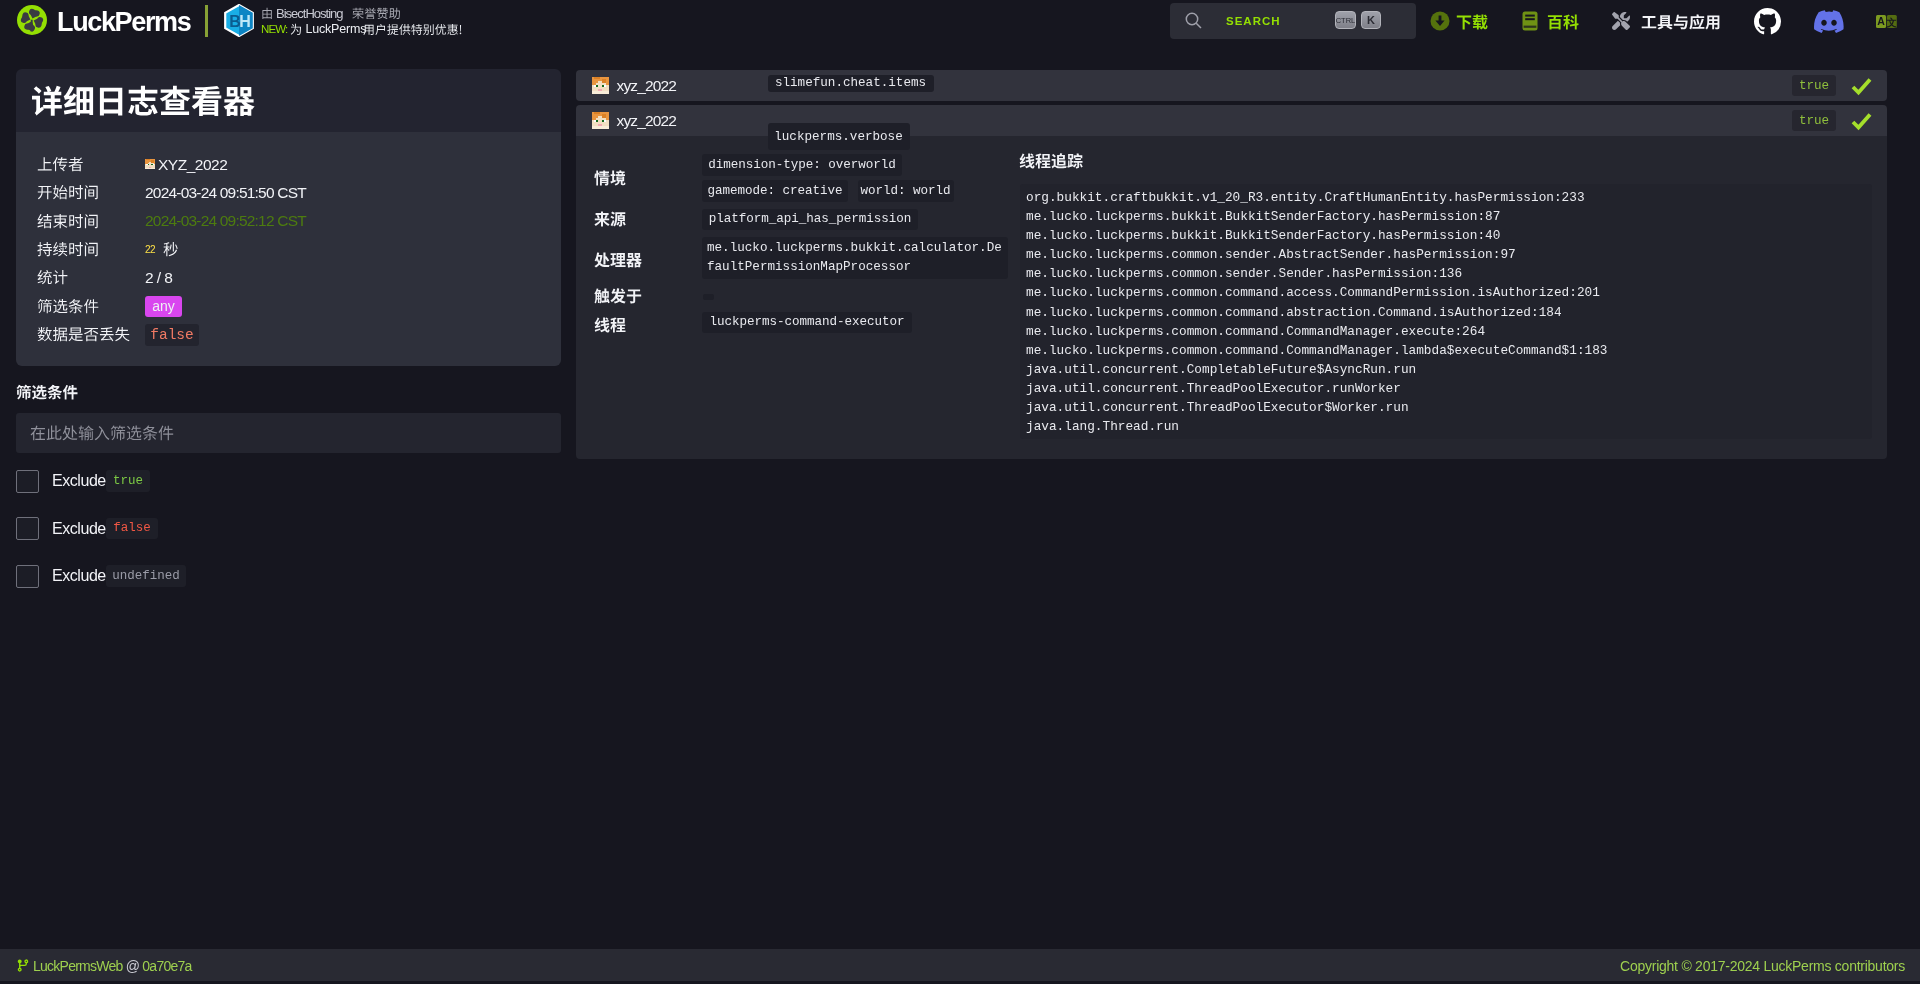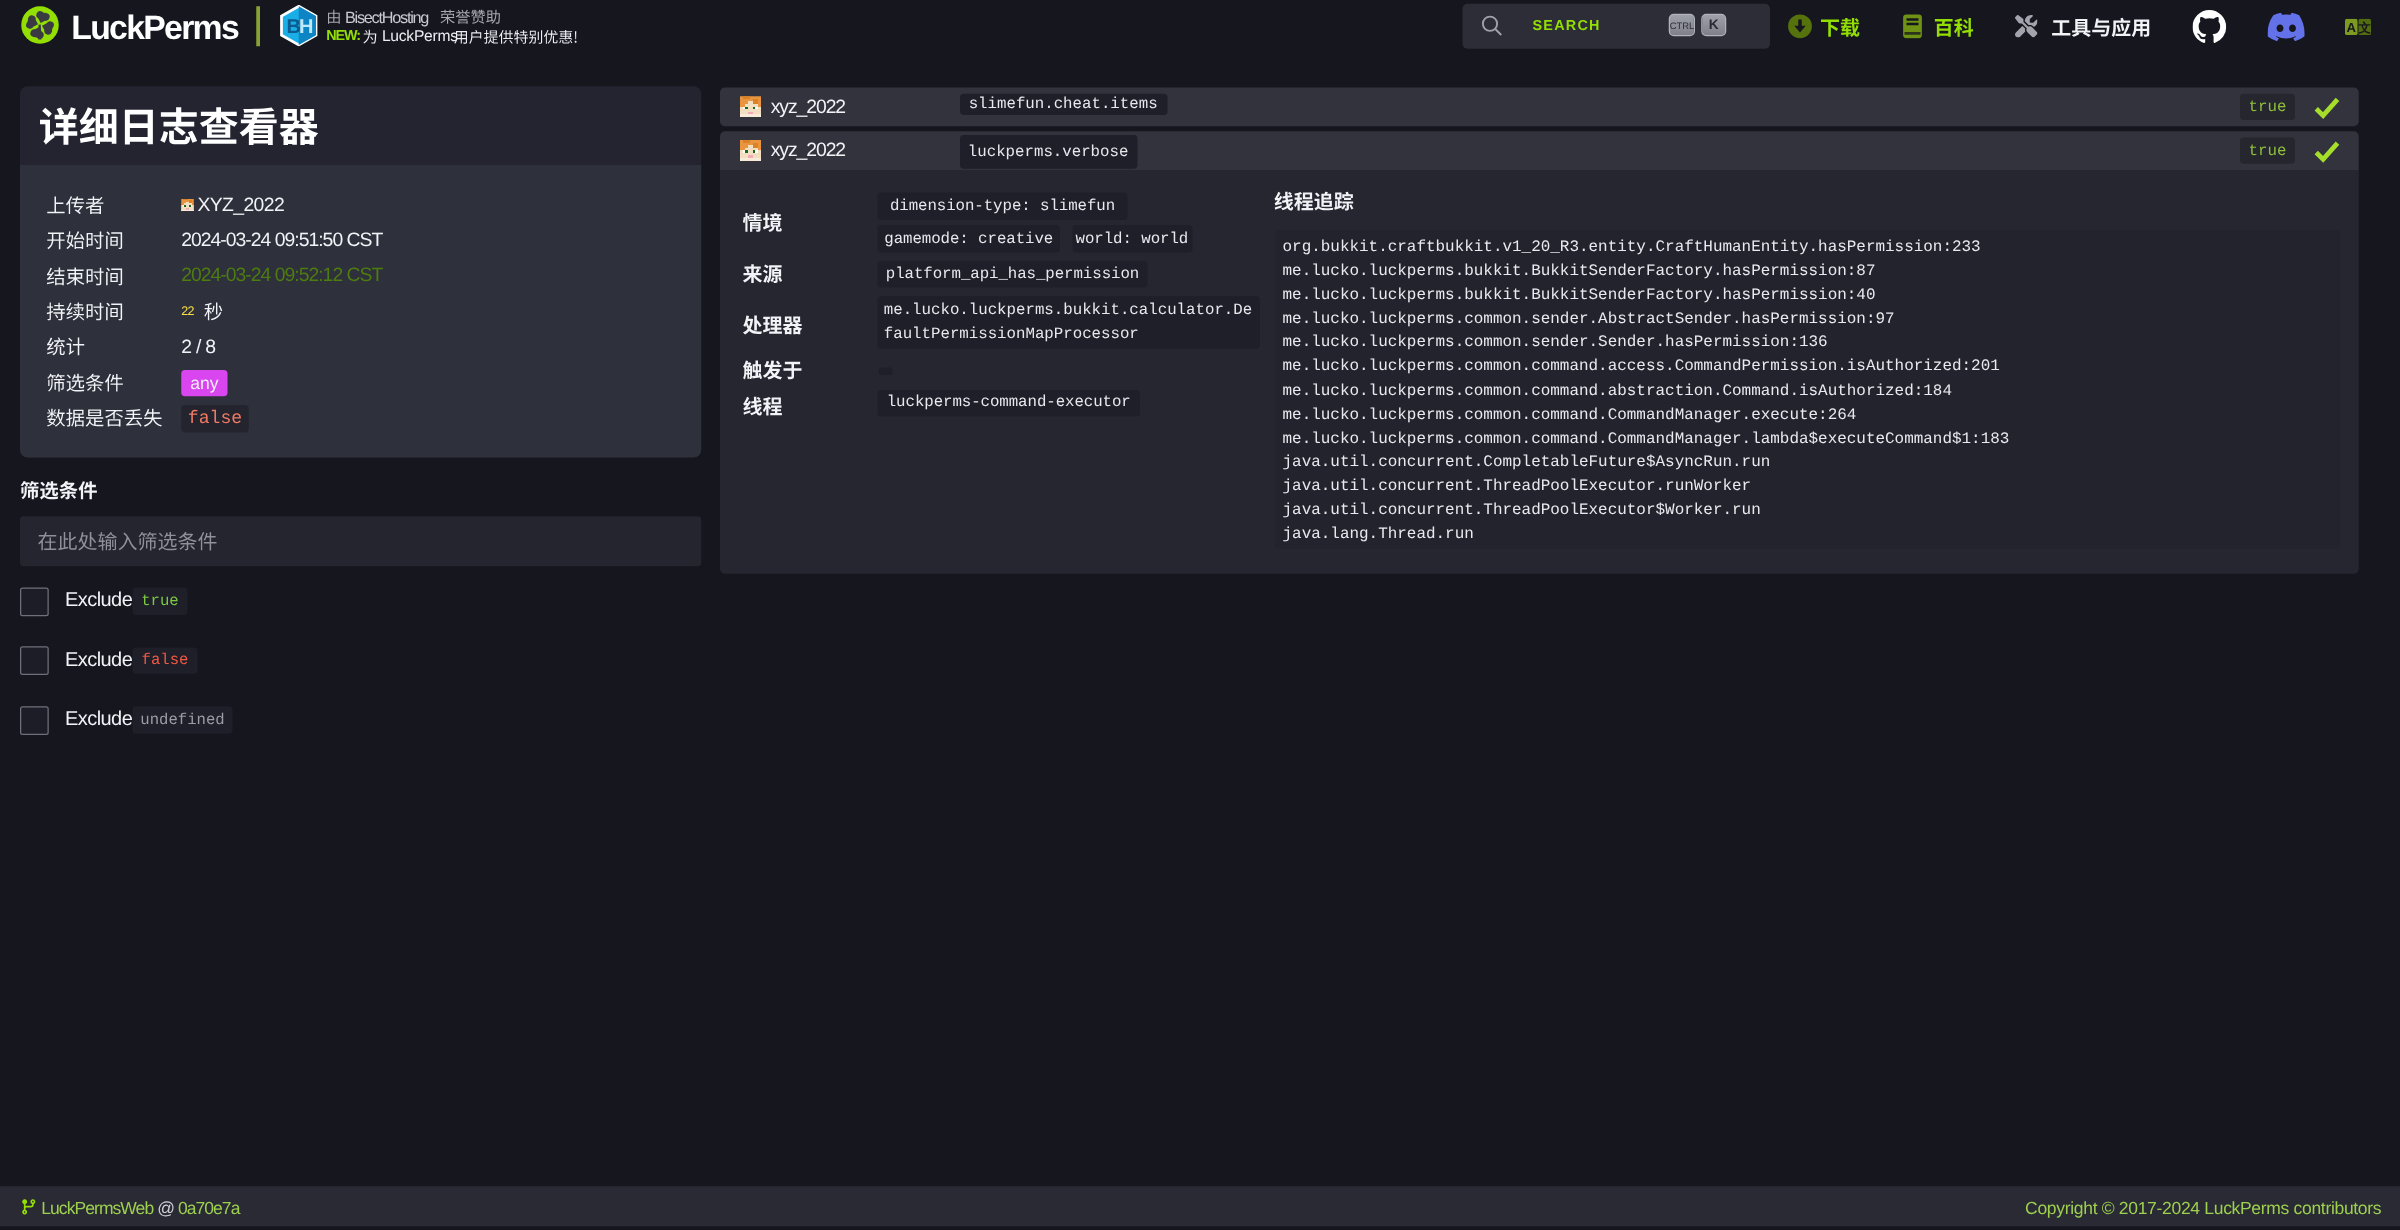--- a/index.html
+++ b/index.html
@@ -41,21 +41,21 @@
 <text x="13" y="22.5" font-size="16" font-weight="bold" fill="#0a5c90" text-anchor="middle" font-family="Liberation Sans">B</text>
 <text x="23" y="22.5" font-size="16" font-weight="bold" fill="#bfe8f8" text-anchor="middle" font-family="Liberation Sans">H</text>
 </svg>
 <svg style="position:absolute;left:260.9px;top:18px;overflow:visible" width="2" height="2">
     <path transform="translate(0.0,0)" d="M2.3 -3.4H5.6V-0.7H2.3ZM9.9 -3.4V-0.7H6.5V-3.4ZM2.3 -4.3V-7.0H5.6V-4.3ZM9.9 -4.3H6.5V-7.0H9.9ZM5.6 -10.2V-7.9H1.4V1.0H2.3V0.2H9.9V0.9H10.8V-7.9H6.5V-10.2Z" fill="#a9aab3"></path>
   </svg>
 <div class="abs" style="left:276px;top:6.7px;font-size:13px;font-weight:normal;color:#c9cad3;letter-spacing:-1px;line-height:13px">BisectHosting</div>
 <svg style="position:absolute;left:351.6px;top:18px;overflow:visible" width="2" height="2">
     <path transform="translate(0.0,0)" d="M1.1 -7.1V-4.9H2.0V-6.3H10.3V-4.9H11.2V-7.1ZM7.6 -10.2V-9.3H4.5V-10.2H3.6V-9.3H0.7V-8.5H3.6V-7.4H4.5V-8.5H7.6V-7.4H8.5V-8.5H11.5V-9.3H8.5V-10.2ZM5.6 -6.0V-4.5H0.8V-3.6H5.1C4.0 -2.2 2.2 -0.9 0.4 -0.3C0.6 -0.1 0.9 0.3 1.0 0.5C2.7 -0.2 4.5 -1.5 5.6 -3.0V1.0H6.5V-3.1C7.7 -1.6 9.5 -0.2 11.2 0.5C11.3 0.2 11.6 -0.1 11.8 -0.3C10.0 -0.9 8.2 -2.2 7.1 -3.6H11.4V-4.5H6.5V-6.0Z M14.8 -2.9V-2.3H21.9V-2.9ZM14.8 -4.2V-3.6H21.9V-4.2ZM17.2 -9.9C17.5 -9.4 17.9 -8.7 18.0 -8.2L18.8 -8.6C18.7 -9.0 18.3 -9.7 17.9 -10.2ZM14.6 -1.7V1.0H15.5V0.6H21.2V1.0H22.1V-1.7ZM15.5 -0.1V-1.0H21.2V-0.1ZM21.5 -10.2C21.2 -9.6 20.6 -8.7 20.1 -8.2L20.2 -8.2H15.3L16.0 -8.5C15.8 -9.0 15.3 -9.6 14.9 -10.1L14.1 -9.8C14.5 -9.3 15.0 -8.6 15.2 -8.2H12.9V-7.4H15.7C15.0 -6.4 13.8 -5.4 12.6 -4.9C12.8 -4.7 13.1 -4.4 13.2 -4.2C13.6 -4.4 13.9 -4.6 14.3 -4.9H22.4V-5.0C22.7 -4.7 23.1 -4.6 23.4 -4.4C23.6 -4.6 23.8 -5.0 24.0 -5.1C22.8 -5.6 21.6 -6.4 20.8 -7.4H23.8V-8.2H21.1C21.5 -8.7 22.0 -9.2 22.4 -9.8ZM17.4 -6.6C17.6 -6.3 17.8 -5.9 18.0 -5.5H15.1C15.7 -6.1 16.3 -6.7 16.7 -7.4H19.9C20.3 -6.7 20.9 -6.1 21.6 -5.5H18.9C18.8 -5.9 18.4 -6.4 18.2 -6.9Z M30.8 -0.8C32.2 -0.3 34.1 0.5 35.0 1.0L35.5 0.2C34.5 -0.3 32.6 -1.1 31.2 -1.5ZM26.7 -4.9V-1.0H27.6V-4.1H33.4V-1.1H34.3V-4.9ZM30.0 -3.4V-2.5C30.0 -1.5 29.3 -0.4 25.6 0.2C25.8 0.4 26.0 0.8 26.1 1.0C30.0 0.3 30.9 -1.0 30.9 -2.5V-3.4ZM28.1 -5.2C28.2 -5.3 28.5 -5.4 30.5 -5.9C30.5 -6.1 30.5 -6.3 30.5 -6.5L29.0 -6.2V-7.3H30.3V-8.0H28.4V-8.8H30.0V-9.4H28.4V-10.3H27.5V-9.4H26.7L26.9 -10.1L26.1 -10.2C26.0 -9.6 25.7 -9.0 25.3 -8.4C25.5 -8.4 25.8 -8.2 26.0 -8.1C26.2 -8.3 26.3 -8.5 26.4 -8.8H27.5V-8.0H25.1V-7.3H26.5C26.4 -6.4 26.0 -5.8 24.9 -5.5C25.0 -5.4 25.3 -5.1 25.3 -4.9C26.7 -5.4 27.2 -6.1 27.3 -7.3H28.2V-6.6C28.2 -6.1 27.9 -5.9 27.8 -5.8C27.9 -5.7 28.0 -5.4 28.1 -5.2ZM30.6 -8.0V-7.3H32.0C31.8 -6.5 31.5 -6.0 30.5 -5.7C30.6 -5.6 30.8 -5.3 30.9 -5.1C32.1 -5.5 32.6 -6.2 32.7 -7.3H33.4V-6.2C33.4 -5.5 33.6 -5.3 34.3 -5.3C34.5 -5.3 35.1 -5.3 35.3 -5.3C35.8 -5.3 36.0 -5.5 36.1 -6.4C35.9 -6.5 35.6 -6.6 35.4 -6.7C35.4 -6.1 35.4 -6.0 35.2 -6.0C35.0 -6.0 34.6 -6.0 34.5 -6.0C34.2 -6.0 34.2 -6.0 34.2 -6.2V-7.3H35.9V-8.0H33.7V-8.7H35.4V-9.4H33.7V-10.2H32.8V-9.4H32.0C32.1 -9.6 32.1 -9.8 32.2 -10.1L31.5 -10.2C31.3 -9.6 31.0 -8.9 30.5 -8.4C30.7 -8.3 31.0 -8.2 31.2 -8.0C31.4 -8.3 31.5 -8.5 31.7 -8.7H32.8V-8.0Z M44.3 -10.2C44.3 -9.3 44.3 -8.4 44.3 -7.5H42.3V-6.6H44.3C44.1 -3.7 43.5 -1.1 41.1 0.3C41.3 0.5 41.7 0.8 41.8 1.0C44.3 -0.6 45.0 -3.4 45.1 -6.6H47.0C46.9 -2.1 46.8 -0.5 46.5 -0.1C46.4 0.0 46.3 0.0 46.0 0.0C45.8 0.0 45.1 0.0 44.4 -0.0C44.6 0.2 44.7 0.6 44.7 0.9C45.4 0.9 46.0 0.9 46.4 0.9C46.8 0.8 47.1 0.7 47.3 0.4C47.7 -0.1 47.8 -1.9 47.9 -7.0C47.9 -7.1 47.9 -7.5 47.9 -7.5H45.2C45.2 -8.4 45.2 -9.3 45.2 -10.2ZM37.0 -1.2 37.2 -0.2C38.6 -0.6 40.7 -1.0 42.6 -1.5L42.6 -2.3L41.9 -2.2V-9.7H37.9V-1.3ZM38.7 -1.5V-3.6H41.0V-2.0ZM38.7 -6.2H41.0V-4.4H38.7ZM38.7 -7.0V-8.8H41.0V-7.0Z" fill="#a9aab3"></path>
   </svg>
-<div class="abs" style="left:261px;top:23.3px;font-size:11.5px;font-weight:bold;color:#94df03;letter-spacing:-0.9px;line-height:12px">NEW:</div>
+<div class="abs" style="left:261px;top:23.3px;font-size:11.5px;font-weight:normal;color:#94df03;letter-spacing:-0.9px;line-height:12px">NEW:</div>
 <svg style="position:absolute;left:289.5px;top:33.5px;overflow:visible" width="2" height="2">
     <path transform="translate(0.0,0)" d="M2.0 -9.6C2.5 -9.0 3.0 -8.2 3.3 -7.7L4.1 -8.1C3.8 -8.6 3.3 -9.4 2.8 -9.9ZM6.1 -4.5C6.7 -3.8 7.4 -2.8 7.7 -2.1L8.6 -2.5C8.2 -3.2 7.5 -4.2 6.8 -4.9ZM5.0 -10.2V-8.8C5.0 -8.3 5.0 -7.8 5.0 -7.3H1.0V-6.4H4.9C4.6 -4.2 3.6 -1.8 0.7 0.1C0.9 0.3 1.2 0.6 1.4 0.8C4.5 -1.3 5.5 -4.0 5.8 -6.4H10.0C9.8 -2.2 9.7 -0.6 9.3 -0.2C9.1 -0.1 9.0 -0.0 8.7 -0.1C8.5 -0.1 7.7 -0.1 6.9 -0.1C7.0 0.1 7.2 0.5 7.2 0.8C7.9 0.9 8.7 0.9 9.1 0.8C9.6 0.8 9.9 0.7 10.1 0.3C10.6 -0.2 10.8 -1.9 11.0 -6.8C11.0 -7.0 11.0 -7.3 11.0 -7.3H5.9C5.9 -7.8 5.9 -8.3 5.9 -8.8V-10.2Z" fill="#eceef2"></path>
   </svg>
 <div class="abs" style="left:305.5px;top:23px;font-size:12.5px;color:#eceef2;letter-spacing:-0.2px;line-height:12.5px">LuckPerms</div>
 <svg style="position:absolute;left:363px;top:33.5px;overflow:visible" width="2" height="2">
     <path transform="translate(0.0,0)" d="M1.8 -9.2V-4.9C1.8 -3.2 1.7 -1.1 0.4 0.4C0.6 0.5 0.9 0.8 1.1 1.0C2.0 0.0 2.4 -1.4 2.6 -2.7H5.6V0.8H6.5V-2.7H9.7V-0.3C9.7 -0.0 9.6 0.0 9.4 0.0C9.2 0.0 8.4 0.1 7.5 0.0C7.6 0.3 7.8 0.7 7.8 0.9C9.0 0.9 9.6 0.9 10.0 0.7C10.5 0.6 10.6 0.3 10.6 -0.3V-9.2ZM2.7 -8.3H5.6V-6.4H2.7ZM9.7 -8.3V-6.4H6.5V-8.3ZM2.7 -5.6H5.6V-3.6H2.7C2.7 -4.0 2.7 -4.5 2.7 -4.9ZM9.7 -5.6V-3.6H6.5V-5.6Z M14.9 -7.3H21.1V-4.9H14.9L14.9 -5.6ZM17.2 -9.9C17.5 -9.3 17.7 -8.7 17.9 -8.2H14.0V-5.6C14.0 -3.8 13.8 -1.3 12.4 0.5C12.6 0.6 13.0 0.9 13.1 1.0C14.3 -0.4 14.7 -2.4 14.9 -4.1H21.1V-3.3H22.0V-8.2H18.3L18.8 -8.4C18.7 -8.8 18.4 -9.5 18.1 -10.1Z M29.6 -7.4H33.6V-6.4H29.6ZM29.6 -9.0H33.6V-8.0H29.6ZM28.8 -9.6V-5.7H34.5V-9.6ZM29.0 -3.5C28.8 -1.8 28.3 -0.4 27.2 0.4C27.4 0.5 27.8 0.8 27.9 1.0C28.5 0.4 29.0 -0.3 29.3 -1.2C30.1 0.4 31.4 0.8 33.1 0.8H35.2C35.3 0.5 35.4 0.2 35.5 -0.0C35.1 -0.0 33.5 -0.0 33.2 -0.0C32.8 -0.0 32.4 -0.0 32.0 -0.1V-2.0H34.5V-2.7H32.0V-4.1H35.1V-4.9H28.2V-4.1H31.2V-0.3C30.5 -0.6 30.0 -1.2 29.6 -2.2C29.7 -2.6 29.8 -3.0 29.9 -3.5ZM25.9 -10.0V-7.6H24.4V-6.8H25.9V-4.2C25.3 -4.0 24.7 -3.8 24.2 -3.7L24.5 -2.8L25.9 -3.3V-0.2C25.9 0.0 25.8 0.0 25.7 0.0C25.5 0.1 25.0 0.1 24.5 0.0C24.6 0.3 24.8 0.7 24.8 0.9C25.5 0.9 26.0 0.8 26.3 0.7C26.6 0.6 26.7 0.3 26.7 -0.2V-3.5L28.0 -4.0L27.9 -4.8L26.7 -4.4V-6.8H28.0V-7.6H26.7V-10.0Z M41.6 -2.1C41.1 -1.2 40.3 -0.3 39.5 0.4C39.7 0.5 40.0 0.8 40.2 0.9C41.0 0.2 41.9 -0.8 42.5 -1.9ZM44.4 -1.7C45.1 -0.9 46.0 0.2 46.4 1.0L47.2 0.5C46.8 -0.2 45.9 -1.3 45.1 -2.1ZM39.1 -10.0C38.4 -8.2 37.3 -6.4 36.1 -5.2C36.3 -5.0 36.5 -4.6 36.6 -4.3C37.0 -4.8 37.4 -5.3 37.8 -5.8V0.9H38.7V-7.2C39.1 -8.0 39.6 -8.9 39.9 -9.8ZM44.6 -9.9V-7.5H42.3V-9.9H41.4V-7.5H39.9V-6.6H41.4V-3.7H39.6V-2.8H47.3V-3.7H45.5V-6.6H47.2V-7.5H45.5V-9.9ZM42.3 -6.6H44.6V-3.7H42.3Z M53.3 -2.5C53.8 -1.9 54.5 -1.1 54.7 -0.6L55.4 -1.0C55.2 -1.6 54.5 -2.4 53.9 -2.9ZM55.5 -10.0V-8.7H53.1V-7.9H55.5V-6.4H52.4V-5.6H56.9V-4.1H52.6V-3.3H56.9V-0.2C56.9 0.0 56.9 0.1 56.7 0.1C56.5 0.1 55.8 0.1 55.1 0.1C55.2 0.3 55.4 0.7 55.4 1.0C56.3 1.0 56.9 0.9 57.3 0.8C57.7 0.7 57.8 0.4 57.8 -0.2V-3.3H59.2V-4.1H57.8V-5.6H59.2V-6.4H56.3V-7.9H58.7V-8.7H56.3V-10.0ZM49.0 -9.1C48.9 -7.6 48.6 -6.1 48.3 -5.1C48.4 -5.0 48.8 -4.8 49.0 -4.7C49.1 -5.2 49.3 -5.9 49.4 -6.7H50.3V-3.8C49.6 -3.6 48.9 -3.4 48.4 -3.2L48.6 -2.3L50.3 -2.9V1.0H51.2V-3.2L52.4 -3.6L52.4 -4.4L51.2 -4.1V-6.7H52.3V-7.6H51.2V-10.0H50.3V-7.6H49.6C49.6 -8.0 49.7 -8.5 49.7 -9.0Z M67.2 -8.6V-2.0H68.1V-8.6ZM69.8 -9.8V-0.2C69.8 0.0 69.7 0.1 69.5 0.1C69.3 0.1 68.6 0.1 67.7 0.1C67.9 0.3 68.0 0.7 68.1 1.0C69.1 1.0 69.8 0.9 70.1 0.8C70.5 0.6 70.7 0.4 70.7 -0.2V-9.8ZM61.7 -8.7H64.8V-6.4H61.7ZM60.9 -9.5V-5.6H65.6V-9.5ZM62.6 -5.3 62.5 -4.2H60.4V-3.4H62.4C62.2 -1.8 61.7 -0.5 60.1 0.3C60.3 0.5 60.6 0.8 60.7 1.0C62.4 0.1 63.0 -1.5 63.3 -3.4H64.9C64.8 -1.2 64.7 -0.3 64.5 -0.1C64.4 0.0 64.3 0.0 64.1 0.0C63.9 0.0 63.5 0.0 63.0 -0.0C63.1 0.2 63.2 0.6 63.2 0.8C63.7 0.9 64.3 0.9 64.5 0.8C64.9 0.8 65.1 0.7 65.3 0.5C65.6 0.1 65.7 -1.0 65.8 -3.8C65.8 -4.0 65.8 -4.2 65.8 -4.2H63.3L63.4 -5.3Z M79.3 -5.4V-0.6C79.3 0.3 79.6 0.6 80.5 0.6C80.7 0.6 81.7 0.6 81.9 0.6C82.8 0.6 83.0 0.1 83.1 -1.7C82.8 -1.7 82.5 -1.9 82.3 -2.0C82.3 -0.5 82.2 -0.2 81.8 -0.2C81.6 -0.2 80.8 -0.2 80.6 -0.2C80.3 -0.2 80.2 -0.3 80.2 -0.6V-5.4ZM80.1 -9.3C80.6 -8.7 81.3 -7.9 81.7 -7.5L82.3 -8.0C82.0 -8.4 81.3 -9.2 80.7 -9.7ZM77.9 -9.9C77.9 -9.0 77.9 -8.1 77.9 -7.2H75.2V-6.3H77.8C77.6 -3.6 77.0 -1.2 75.0 0.3C75.2 0.4 75.5 0.7 75.6 0.9C77.8 -0.7 78.5 -3.4 78.7 -6.3H83.1V-7.2H78.8C78.8 -8.1 78.8 -9.0 78.8 -9.9ZM74.9 -10.0C74.3 -8.2 73.3 -6.4 72.1 -5.2C72.3 -5.0 72.6 -4.6 72.7 -4.3C73.0 -4.7 73.3 -5.2 73.7 -5.6V1.0H74.5V-7.0C75.0 -7.9 75.4 -8.8 75.8 -9.8Z M86.8 -2.0V-0.3C86.8 0.6 87.2 0.8 88.5 0.8C88.8 0.8 90.9 0.8 91.2 0.8C92.3 0.8 92.6 0.5 92.7 -0.9C92.5 -0.9 92.1 -1.0 91.9 -1.2C91.9 -0.1 91.8 0.0 91.2 0.0C90.7 0.0 88.9 0.0 88.6 0.0C87.8 0.0 87.7 -0.0 87.7 -0.3V-2.0ZM88.5 -2.2C89.2 -1.8 90.1 -1.2 90.5 -0.8L91.1 -1.3C90.7 -1.7 89.8 -2.3 89.1 -2.7ZM92.7 -1.8C93.2 -1.1 93.8 -0.1 94.0 0.5L94.8 0.2C94.6 -0.4 94.0 -1.4 93.4 -2.1ZM85.4 -2.1C85.2 -1.4 84.7 -0.4 84.3 0.2L85.0 0.6C85.5 -0.0 85.9 -1.0 86.2 -1.8ZM84.6 -3.5 84.6 -2.7C86.8 -2.7 90.2 -2.8 93.4 -2.8C93.7 -2.6 94.0 -2.4 94.2 -2.2L94.8 -2.7C94.2 -3.3 93.0 -4.0 92.0 -4.4H93.9V-7.8H90.0V-8.6H94.7V-9.3H90.0V-10.0H89.1V-9.3H84.6V-8.6H89.1V-7.8H85.4V-4.4H89.1V-3.5ZM86.2 -5.8H89.1V-5.0H86.2ZM90.0 -5.8H93.0V-5.0H90.0ZM86.2 -7.2H89.1V-6.4H86.2ZM90.0 -7.2H93.0V-6.4H90.0ZM91.3 -4.0C91.6 -3.9 92.0 -3.7 92.3 -3.5L90.0 -3.5V-4.4H91.9Z M97.2 -2.6H97.9L98.0 -7.7L98.1 -9.0H97.0L97.0 -7.7ZM97.5 0.2C98.0 0.2 98.3 -0.2 98.3 -0.7C98.3 -1.2 98.0 -1.5 97.5 -1.5C97.1 -1.5 96.7 -1.2 96.7 -0.7C96.7 -0.2 97.1 0.2 97.5 0.2Z" fill="#eceef2"></path>
   </svg>
 <div class="abs" style="left:1170px;top:3px;width:246px;height:36px;background:#2c2d36;border-radius:4px"></div>
 <svg class="abs" style="left:1184px;top:11px" width="19" height="19" viewBox="0 0 19 19" fill="none" stroke="#9fa0aa" stroke-width="1.5">
 <circle cx="8" cy="8" r="5.7"></circle>
@@ -198,41 +198,41 @@
 <rect x="6" y="3" width="1" height="1" fill="#f2dfc2"></rect>
 <rect x="0" y="4" width="8" height="4" fill="#f2dfc2"></rect>
 <rect x="1" y="4" width="1" height="1" fill="#fdfdfd"></rect>
 <rect x="2" y="4" width="1" height="1" fill="#15691c"></rect>
 <rect x="5" y="4" width="1" height="1" fill="#15691c"></rect>
 <rect x="6" y="4" width="1" height="1" fill="#fdfdfd"></rect>
 <rect x="3" y="6" width="2" height="1" fill="#f2aab4"></rect>
 <rect x="0" y="7" width="8" height="1" fill="#f8ecd8"></rect>
 </svg>
 <div class="abs" style="left:616.5px;top:112.5px;font-size:15.5px;color:#f2f3f7;letter-spacing:-0.85px;line-height:16px">xyz_2022</div>
-<div class="tag" style="left:767.5px;top:108px;width:142px;height:27px;font-size:12.6px;letter-spacing:0px">luckperms.verbose</div>
+<div class="tag" style="left:767.5px;top:123px;width:142px;height:27px;font-size:12.6px;letter-spacing:0px">luckperms.verbose</div>
 <div class="tag" style="left:1792px;top:109.8px;width:44px;height:21.5px;font-size:12.6px;color:#8fbf3c;background:#26262f">true</div>
 <svg class="abs" style="left:1851px;top:110px" width="21" height="21" viewBox="0 0 21 21" fill="none" stroke="#a5df2b" stroke-width="3.8">
     <path d="M2 12 L7.5 17.5 L19 4.5"></path>
   </svg>
 <svg style="position:absolute;left:594px;top:183.5px;overflow:visible" width="2" height="2">
     <path transform="translate(0.0,0)" d="M0.9 -10.4C0.8 -9.1 0.6 -7.3 0.3 -6.2L1.7 -5.7C2.0 -7.0 2.2 -8.9 2.3 -10.3ZM7.8 -3.0H12.6V-2.3H7.8ZM7.8 -4.4V-5.1H12.6V-4.4ZM2.3 -13.6V1.4H4.0V-10.3C4.3 -9.6 4.5 -9.0 4.6 -8.5L5.9 -9.1L5.9 -9.2H9.2V-8.5H4.9V-7.2H15.5V-8.5H11.1V-9.2H14.5V-10.5H11.1V-11.1H15.0V-12.5H11.1V-13.6H9.2V-12.5H5.4V-11.1H9.2V-10.5H5.9V-9.3C5.7 -9.9 5.3 -10.7 5.0 -11.4L4.0 -11.0V-13.6ZM6.0 -6.5V1.4H7.8V-1.0H12.6V-0.4C12.6 -0.2 12.5 -0.2 12.3 -0.2C12.1 -0.2 11.3 -0.2 10.7 -0.2C10.9 0.3 11.1 1.0 11.2 1.4C12.3 1.4 13.1 1.4 13.6 1.2C14.2 0.9 14.4 0.4 14.4 -0.4V-6.5Z M24.3 -4.6H28.4V-3.9H24.3ZM24.3 -6.4H28.4V-5.7H24.3ZM27.8 -11.1C27.7 -10.7 27.5 -10.1 27.3 -9.7H25.5C25.4 -10.1 25.2 -10.7 25.0 -11.1L23.5 -10.8C23.6 -10.4 23.7 -10.0 23.8 -9.7H21.9V-8.1H31.0V-9.7H29.0L29.5 -10.8ZM25.2 -13.4 25.5 -12.6H22.3V-11.1H30.6V-12.6H27.5C27.3 -13.0 27.2 -13.4 27.0 -13.7ZM22.5 -7.6V-2.7H23.8C23.6 -1.3 23.0 -0.5 20.6 0.0C20.9 0.3 21.4 1.0 21.5 1.5C24.6 0.7 25.4 -0.6 25.6 -2.7H26.8V-0.8C26.8 0.2 26.9 0.6 27.2 0.8C27.5 1.1 28.0 1.2 28.5 1.2C28.7 1.2 29.2 1.2 29.5 1.2C29.8 1.2 30.2 1.2 30.5 1.1C30.8 0.9 31.0 0.8 31.2 0.5C31.3 0.2 31.4 -0.4 31.4 -1.1C30.9 -1.2 30.3 -1.5 29.9 -1.8C29.9 -1.3 29.9 -0.8 29.9 -0.6C29.8 -0.4 29.8 -0.3 29.7 -0.3C29.6 -0.3 29.5 -0.3 29.4 -0.3C29.2 -0.3 29.0 -0.3 28.9 -0.3C28.8 -0.3 28.7 -0.3 28.6 -0.3C28.6 -0.4 28.6 -0.5 28.6 -0.7V-2.7H30.2V-7.6ZM16.4 -2.4 17.0 -0.4C18.4 -1.0 20.3 -1.7 21.9 -2.4L21.5 -4.2L20.1 -3.7V-8.0H21.4V-9.8H20.1V-13.4H18.2V-9.8H16.6V-8.0H18.2V-3.0C17.5 -2.8 16.9 -2.6 16.4 -2.4Z" fill="#f2f3f7"></path>
   </svg>
 <svg style="position:absolute;left:594px;top:225.3px;overflow:visible" width="2" height="2">
     <path transform="translate(0.0,0)" d="M7.0 -6.6H4.2L5.7 -7.2C5.5 -8.0 4.9 -9.1 4.4 -10.0H7.0ZM9.0 -6.6V-10.0H11.7C11.4 -9.1 10.8 -7.9 10.4 -7.1L11.7 -6.6ZM2.6 -9.4C3.2 -8.5 3.7 -7.4 3.9 -6.6H0.8V-4.8H5.9C4.4 -3.1 2.4 -1.6 0.4 -0.7C0.8 -0.4 1.4 0.4 1.7 0.9C3.6 -0.1 5.5 -1.7 7.0 -3.5V1.4H9.0V-3.5C10.5 -1.7 12.4 -0.1 14.3 0.9C14.6 0.4 15.2 -0.3 15.6 -0.7C13.6 -1.6 11.6 -3.1 10.2 -4.8H15.2V-6.6H12.1C12.6 -7.3 13.2 -8.4 13.8 -9.5L11.9 -10.0H14.6V-11.9H9.0V-13.6H7.0V-11.9H1.6V-10.0H4.3Z M25.4 -6.1H29.1V-5.2H25.4ZM25.4 -8.3H29.1V-7.4H25.4ZM24.0 -3.2C23.6 -2.2 22.9 -1.1 22.3 -0.4C22.8 -0.1 23.5 0.3 23.8 0.6C24.4 -0.3 25.2 -1.6 25.7 -2.7ZM28.5 -2.8C29.0 -1.7 29.7 -0.4 30.0 0.4L31.7 -0.3C31.4 -1.1 30.7 -2.4 30.2 -3.4ZM17.2 -12.1C18.0 -11.6 19.2 -10.8 19.8 -10.4L21.0 -11.9C20.4 -12.3 19.1 -13.0 18.3 -13.5ZM16.4 -7.8C17.3 -7.3 18.5 -6.6 19.1 -6.1L20.2 -7.7C19.6 -8.1 18.4 -8.7 17.5 -9.2ZM16.6 0.2 18.4 1.2C19.1 -0.4 19.9 -2.2 20.5 -3.9L18.9 -5.0C18.2 -3.1 17.3 -1.1 16.6 0.2ZM23.7 -9.7V-3.9H26.3V-0.4C26.3 -0.3 26.2 -0.2 26.0 -0.2C25.8 -0.2 25.2 -0.2 24.6 -0.2C24.8 0.2 25.0 0.9 25.1 1.4C26.1 1.4 26.8 1.4 27.4 1.2C28.0 0.9 28.1 0.4 28.1 -0.4V-3.9H30.9V-9.7H27.8L28.4 -10.7L26.6 -11.0H31.3V-12.8H21.3V-8.3C21.3 -5.7 21.1 -2.1 19.3 0.4C19.8 0.6 20.6 1.1 20.9 1.4C22.9 -1.2 23.2 -5.5 23.2 -8.3V-11.0H26.3C26.2 -10.6 26.0 -10.1 25.9 -9.7Z" fill="#f2f3f7"></path>
   </svg>
 <svg style="position:absolute;left:594px;top:265.5px;overflow:visible" width="2" height="2">
     <path transform="translate(0.0,0)" d="M6.3 -9.3C6.1 -7.6 5.7 -6.1 5.2 -4.8C4.7 -5.7 4.3 -6.8 3.9 -8.1L4.3 -9.3ZM3.1 -13.6C2.7 -10.4 1.8 -7.2 0.6 -5.6C1.1 -5.3 1.8 -4.8 2.2 -4.5C2.4 -4.9 2.7 -5.3 2.9 -5.8C3.3 -4.7 3.7 -3.8 4.2 -3.0C3.2 -1.6 1.9 -0.7 0.4 0.0C0.8 0.3 1.6 1.1 2.0 1.5C3.3 0.9 4.5 -0.1 5.4 -1.3C7.3 0.6 9.7 1.1 12.4 1.1H15.0C15.1 0.6 15.4 -0.4 15.7 -0.9C14.9 -0.9 13.1 -0.9 12.4 -0.9C10.2 -0.9 8.1 -1.3 6.5 -3.0C7.5 -5.0 8.2 -7.6 8.5 -10.8L7.2 -11.1L6.8 -11.1H4.7C4.9 -11.7 5.0 -12.4 5.2 -13.2ZM9.4 -13.6V-1.6H11.5V-7.6C12.3 -6.5 13.1 -5.3 13.6 -4.5L15.3 -5.5C14.6 -6.7 13.1 -8.6 12.0 -9.9L11.5 -9.6V-13.6Z M24.2 -8.4H25.9V-7.1H24.2ZM27.5 -8.4H29.1V-7.1H27.5ZM24.2 -11.3H25.9V-10.0H24.2ZM27.5 -11.3H29.1V-10.0H27.5ZM21.3 -0.8V0.9H31.6V-0.8H27.7V-2.3H31.1V-4.1H27.7V-5.4H30.9V-12.9H22.5V-5.4H25.7V-4.1H22.4V-2.3H25.7V-0.8ZM16.4 -2.0 16.8 -0.0C18.4 -0.5 20.3 -1.2 22.1 -1.8L21.7 -3.6L20.2 -3.1V-6.3H21.6V-8.1H20.2V-10.9H21.9V-12.7H16.6V-10.9H18.3V-8.1H16.7V-6.3H18.3V-2.5Z M35.6 -11.3H37.4V-9.9H35.6ZM42.4 -11.3H44.3V-9.9H42.4ZM41.7 -7.7C42.2 -7.5 42.8 -7.2 43.3 -6.9H39.7C40.0 -7.3 40.2 -7.7 40.4 -8.1L39.2 -8.4V-12.9H33.9V-8.3H38.4C38.2 -7.8 37.9 -7.3 37.6 -6.9H32.7V-5.2H35.9C34.9 -4.5 33.8 -3.8 32.3 -3.3C32.7 -3.0 33.2 -2.2 33.3 -1.8L33.9 -2.0V1.4H35.7V1.1H37.4V1.3H39.2V-3.6H36.7C37.3 -4.1 37.9 -4.7 38.5 -5.2H41.1C41.6 -4.7 42.2 -4.1 42.9 -3.6H40.7V1.4H42.4V1.1H44.3V1.3H46.2V-1.9L46.6 -1.7C46.8 -2.2 47.4 -2.9 47.8 -3.3C46.2 -3.7 44.7 -4.4 43.6 -5.2H47.3V-6.9H44.6L45.1 -7.4C44.7 -7.7 44.1 -8.0 43.6 -8.3H46.1V-12.9H40.6V-8.3H42.3ZM35.7 -0.6V-2.0H37.4V-0.6ZM42.4 -0.6V-2.0H44.3V-0.6Z" fill="#f2f3f7"></path>
   </svg>
 <svg style="position:absolute;left:594px;top:302px;overflow:visible" width="2" height="2">
     <path transform="translate(0.0,0)" d="M3.9 -8.1V-6.6H3.0V-8.1ZM5.2 -8.1H6.1V-6.6H5.2ZM3.0 -9.5C3.2 -9.8 3.4 -10.2 3.6 -10.6H4.9C4.8 -10.2 4.6 -9.8 4.5 -9.5ZM2.7 -13.6C2.3 -11.7 1.4 -9.8 0.3 -8.6C0.6 -8.4 1.2 -8.0 1.5 -7.7V-5.2C1.5 -3.5 1.4 -1.1 0.5 0.6C0.9 0.8 1.6 1.2 1.9 1.5C2.4 0.4 2.7 -1.0 2.9 -2.4H3.9V0.9H5.2V-2.4H6.1V-0.5C6.1 -0.4 6.0 -0.3 5.9 -0.3C5.8 -0.3 5.5 -0.3 5.2 -0.3C5.5 0.1 5.7 0.8 5.7 1.2C6.3 1.2 6.8 1.2 7.1 0.9C7.5 0.6 7.6 0.2 7.6 -0.5V-9.5H6.1C6.4 -10.1 6.8 -10.9 7.0 -11.5L5.9 -12.2L5.6 -12.1H4.1C4.2 -12.5 4.4 -12.9 4.4 -13.2ZM3.9 -5.3V-3.8H3.0C3.0 -4.3 3.0 -4.8 3.0 -5.2V-5.3ZM5.2 -5.3H6.1V-3.8H5.2ZM10.4 -13.6V-10.7H8.1V-4.2H10.4V-1.4L7.6 -1.2L8.0 0.7C9.6 0.5 11.7 0.3 13.8 -0.0C13.9 0.4 14.0 0.9 14.0 1.2L15.6 0.7C15.5 -0.4 14.8 -2.2 14.2 -3.6L12.7 -3.2C12.9 -2.7 13.1 -2.2 13.3 -1.7L12.4 -1.6V-4.2H14.8V-10.7H12.4V-13.6ZM9.6 -9.1H10.6V-5.8H9.6ZM12.2 -9.1H13.3V-5.8H12.2Z M26.7 -12.7C27.3 -11.9 28.1 -10.9 28.5 -10.3L30.1 -11.3C29.7 -11.9 28.8 -12.9 28.2 -13.5ZM18.1 -8.0C18.3 -8.3 19.0 -8.4 19.8 -8.4H21.9C20.9 -5.3 19.2 -2.9 16.3 -1.4C16.8 -1.0 17.5 -0.2 17.7 0.2C19.7 -0.9 21.1 -2.3 22.2 -4.0C22.7 -3.2 23.3 -2.4 23.9 -1.8C22.7 -1.1 21.3 -0.6 19.8 -0.2C20.2 0.2 20.6 0.9 20.8 1.5C22.5 1.0 24.1 0.4 25.5 -0.5C26.9 0.4 28.5 1.1 30.5 1.5C30.7 0.9 31.2 0.1 31.7 -0.3C29.9 -0.6 28.4 -1.1 27.2 -1.7C28.5 -3.0 29.5 -4.5 30.1 -6.5L28.8 -7.1L28.4 -7.1H23.7C23.9 -7.5 24.0 -7.9 24.2 -8.4H31.1L31.1 -10.2H24.7C24.9 -11.2 25.1 -12.3 25.2 -13.4L23.0 -13.7C22.9 -12.5 22.7 -11.3 22.4 -10.2H20.2C20.7 -11.0 21.1 -12.0 21.3 -12.9L19.3 -13.3C19.0 -12.0 18.4 -10.7 18.2 -10.4C18.0 -10.0 17.8 -9.8 17.5 -9.7C17.7 -9.3 18.0 -8.4 18.1 -8.0ZM25.5 -2.9C24.7 -3.5 24.0 -4.3 23.5 -5.2H27.4C26.9 -4.3 26.3 -3.5 25.5 -2.9Z M33.9 -12.6V-10.7H39.2V-7.4H32.8V-5.5H39.2V-1.1C39.2 -0.7 39.0 -0.6 38.7 -0.6C38.3 -0.6 37.0 -0.6 35.8 -0.7C36.1 -0.1 36.5 0.8 36.6 1.4C38.2 1.4 39.4 1.3 40.1 1.0C40.9 0.7 41.2 0.1 41.2 -1.0V-5.5H47.2V-7.4H41.2V-10.7H46.1V-12.6Z" fill="#f2f3f7"></path>
   </svg>
 <svg style="position:absolute;left:594px;top:330.5px;overflow:visible" width="2" height="2">
     <path transform="translate(0.0,0)" d="M0.8 -1.1 1.2 0.7C2.7 0.2 4.7 -0.5 6.5 -1.2L6.2 -2.8C4.2 -2.1 2.1 -1.5 0.8 -1.1ZM11.3 -12.4C12.0 -12.0 12.8 -11.3 13.3 -10.9L14.4 -12.0C14.0 -12.4 13.1 -13.1 12.4 -13.4ZM1.2 -6.6C1.4 -6.7 1.8 -6.8 3.2 -7.0C2.7 -6.3 2.2 -5.7 2.0 -5.4C1.5 -4.8 1.1 -4.5 0.7 -4.4C0.9 -3.9 1.2 -3.1 1.3 -2.7C1.7 -2.9 2.4 -3.1 6.3 -3.9C6.2 -4.3 6.3 -5.0 6.3 -5.5L3.8 -5.1C4.9 -6.4 6.0 -7.9 6.8 -9.4L5.3 -10.4C5.0 -9.8 4.7 -9.2 4.3 -8.7L3.0 -8.6C3.9 -9.8 4.7 -11.3 5.4 -12.7L3.6 -13.6C3.0 -11.7 1.9 -9.8 1.5 -9.3C1.2 -8.8 0.9 -8.5 0.6 -8.4C0.8 -7.9 1.1 -7.0 1.2 -6.6ZM13.8 -5.6C13.3 -4.8 12.7 -4.2 12.0 -3.5C11.9 -4.2 11.7 -4.9 11.6 -5.6L15.3 -6.3L15.0 -8.0L11.4 -7.3L11.2 -8.8L14.9 -9.4L14.5 -11.1L11.1 -10.5C11.1 -11.6 11.0 -12.6 11.1 -13.6H9.1C9.1 -12.5 9.2 -11.4 9.2 -10.3L6.9 -9.9L7.2 -8.2L9.3 -8.5L9.5 -7.0L6.6 -6.4L6.9 -4.7L9.7 -5.3C9.9 -4.2 10.1 -3.2 10.4 -2.3C9.1 -1.5 7.6 -0.8 6.0 -0.4C6.4 0.1 6.9 0.7 7.2 1.2C8.5 0.7 9.8 0.1 11.0 -0.6C11.6 0.6 12.5 1.4 13.5 1.4C14.8 1.4 15.3 0.9 15.6 -1.1C15.2 -1.3 14.6 -1.7 14.2 -2.1C14.2 -0.8 14.0 -0.4 13.7 -0.4C13.3 -0.4 12.9 -0.9 12.6 -1.7C13.7 -2.7 14.6 -3.7 15.4 -4.9Z M25.1 -11.4H28.9V-9.2H25.1ZM23.3 -13.0V-7.6H30.7V-13.0ZM23.2 -3.6V-2.0H26.0V-0.6H22.2V1.1H31.5V-0.6H27.9V-2.0H30.8V-3.6H27.9V-4.9H31.2V-6.6H22.8V-4.9H26.0V-3.6ZM21.4 -13.4C20.2 -12.9 18.2 -12.4 16.5 -12.1C16.7 -11.7 16.9 -11.1 17.0 -10.6C17.6 -10.7 18.3 -10.8 19.0 -10.9V-9.1H16.7V-7.3H18.7C18.1 -5.8 17.2 -4.0 16.3 -3.0C16.6 -2.5 17.0 -1.7 17.2 -1.2C17.8 -2.0 18.4 -3.1 19.0 -4.3V1.4H20.8V-4.8C21.2 -4.3 21.6 -3.6 21.8 -3.2L22.9 -4.7C22.6 -5.1 21.2 -6.5 20.8 -6.8V-7.3H22.5V-9.1H20.8V-11.4C21.5 -11.5 22.2 -11.7 22.7 -12.0Z" fill="#f2f3f7"></path>
   </svg>
-<div class="tag" style="left:702px;top:154px;width:200px;height:21.5px;font-size:12.6px;letter-spacing:-0.05px">dimension-type: slimefun</div>
+<div class="tag" style="left:702px;top:154px;width:200px;height:21.5px;font-size:12.6px;letter-spacing:-0.05px">dimension-type: overworld</div>
 <div class="tag" style="left:702px;top:180px;width:146px;height:21.5px;font-size:12.6px;letter-spacing:-0.05px">gamemode: creative</div>
 <div class="tag" style="left:857.5px;top:180px;width:96px;height:21.5px;font-size:12.6px;letter-spacing:-0.05px">world: world</div>
 <div class="tag" style="left:702px;top:208.5px;width:216px;height:21.5px;font-size:12.6px;letter-spacing:-0.05px">platform_api_has_permission</div>
 <div class="tag" style="left:702px;top:236.5px;width:306px;height:42px;font-size:12.6px;display:block;padding:2.5px 5px;line-height:18.5px;word-break:break-all">me.lucko.luckperms.bukkit.calculator.DefaultPermissionMapProcessor</div>
 <div class="abs" style="left:702.5px;top:293.5px;width:11px;height:6px;background:#1e1f28;border-radius:2px"></div>
 <div class="tag" style="left:702px;top:311.5px;width:210px;height:21.5px;font-size:12.6px;letter-spacing:-0.05px">luckperms-command-executor</div>
 <svg style="position:absolute;left:1019px;top:166.5px;overflow:visible" width="2" height="2">
     <path transform="translate(0.0,0)" d="M0.8 -1.1 1.2 0.7C2.7 0.2 4.7 -0.5 6.5 -1.2L6.2 -2.8C4.2 -2.1 2.1 -1.5 0.8 -1.1ZM11.3 -12.4C12.0 -12.0 12.8 -11.3 13.3 -10.9L14.4 -12.0C14.0 -12.4 13.1 -13.1 12.4 -13.4ZM1.2 -6.6C1.4 -6.7 1.8 -6.8 3.2 -7.0C2.7 -6.3 2.2 -5.7 2.0 -5.4C1.5 -4.8 1.1 -4.5 0.7 -4.4C0.9 -3.9 1.2 -3.1 1.3 -2.7C1.7 -2.9 2.4 -3.1 6.3 -3.9C6.2 -4.3 6.3 -5.0 6.3 -5.5L3.8 -5.1C4.9 -6.4 6.0 -7.9 6.8 -9.4L5.3 -10.4C5.0 -9.8 4.7 -9.2 4.3 -8.7L3.0 -8.6C3.9 -9.8 4.7 -11.3 5.4 -12.7L3.6 -13.6C3.0 -11.7 1.9 -9.8 1.5 -9.3C1.2 -8.8 0.9 -8.5 0.6 -8.4C0.8 -7.9 1.1 -7.0 1.2 -6.6ZM13.8 -5.6C13.3 -4.8 12.7 -4.2 12.0 -3.5C11.9 -4.2 11.7 -4.9 11.6 -5.6L15.3 -6.3L15.0 -8.0L11.4 -7.3L11.2 -8.8L14.9 -9.4L14.5 -11.1L11.1 -10.5C11.1 -11.6 11.0 -12.6 11.1 -13.6H9.1C9.1 -12.5 9.2 -11.4 9.2 -10.3L6.9 -9.9L7.2 -8.2L9.3 -8.5L9.5 -7.0L6.6 -6.4L6.9 -4.7L9.7 -5.3C9.9 -4.2 10.1 -3.2 10.4 -2.3C9.1 -1.5 7.6 -0.8 6.0 -0.4C6.4 0.1 6.9 0.7 7.2 1.2C8.5 0.7 9.8 0.1 11.0 -0.6C11.6 0.6 12.5 1.4 13.5 1.4C14.8 1.4 15.3 0.9 15.6 -1.1C15.2 -1.3 14.6 -1.7 14.2 -2.1C14.2 -0.8 14.0 -0.4 13.7 -0.4C13.3 -0.4 12.9 -0.9 12.6 -1.7C13.7 -2.7 14.6 -3.7 15.4 -4.9Z M25.1 -11.4H28.9V-9.2H25.1ZM23.3 -13.0V-7.6H30.7V-13.0ZM23.2 -3.6V-2.0H26.0V-0.6H22.2V1.1H31.5V-0.6H27.9V-2.0H30.8V-3.6H27.9V-4.9H31.2V-6.6H22.8V-4.9H26.0V-3.6ZM21.4 -13.4C20.2 -12.9 18.2 -12.4 16.5 -12.1C16.7 -11.7 16.9 -11.1 17.0 -10.6C17.6 -10.7 18.3 -10.8 19.0 -10.9V-9.1H16.7V-7.3H18.7C18.1 -5.8 17.2 -4.0 16.3 -3.0C16.6 -2.5 17.0 -1.7 17.2 -1.2C17.8 -2.0 18.4 -3.1 19.0 -4.3V1.4H20.8V-4.8C21.2 -4.3 21.6 -3.6 21.8 -3.2L22.9 -4.7C22.6 -5.1 21.2 -6.5 20.8 -6.8V-7.3H22.5V-9.1H20.8V-11.4C21.5 -11.5 22.2 -11.7 22.7 -12.0Z M32.9 -12.1C33.8 -11.3 34.8 -10.2 35.3 -9.5L36.8 -10.6C36.3 -11.4 35.2 -12.4 34.4 -13.1ZM38.1 -12.0V-1.6L40.0 -1.6H46.5V-6.4H40.0V-7.5H45.9V-12.0H42.7C42.8 -12.4 43.1 -12.9 43.3 -13.5L41.1 -13.7C41.0 -13.2 40.8 -12.6 40.7 -12.0ZM40.0 -10.5H44.0V-9.1H40.0ZM40.0 -4.8H44.6V-3.1H40.0ZM36.6 -8.0H32.6V-6.2H34.7V-1.7C34.0 -1.4 33.3 -0.9 32.6 -0.2L33.7 1.4C34.4 0.6 35.2 -0.3 35.7 -0.3C36.0 -0.3 36.5 0.1 37.1 0.4C38.1 1.0 39.4 1.2 41.3 1.2C43.1 1.2 45.8 1.1 47.2 1.0C47.2 0.5 47.5 -0.4 47.7 -0.9C46.0 -0.6 43.1 -0.5 41.4 -0.5C39.7 -0.5 38.2 -0.6 37.3 -1.2L36.6 -1.6Z M60.4 -2.9C61.1 -1.8 61.8 -0.4 62.1 0.5L63.7 -0.2C63.4 -1.1 62.6 -2.4 62.0 -3.5ZM50.7 -11.4H52.5V-9.3H50.7ZM57.4 -13.3C57.6 -12.8 57.8 -12.3 58.0 -11.7H54.8V-8.7H56.2V-7.1H61.9V-8.7H63.3V-11.7H60.0C59.8 -12.3 59.6 -13.1 59.3 -13.7ZM56.5 -8.8V-10.1H61.6V-8.8ZM54.8 -5.9V-4.2H58.3V-0.4C58.3 -0.3 58.2 -0.2 58.0 -0.2C57.8 -0.2 57.2 -0.2 56.6 -0.3C56.8 0.2 57.1 0.9 57.1 1.4C58.1 1.4 58.9 1.4 59.4 1.1C60.0 0.9 60.1 0.4 60.1 -0.4V-4.2H63.5V-5.9ZM56.1 -3.5C55.7 -2.7 55.2 -1.8 54.6 -1.1C54.4 -0.9 54.1 -0.6 53.9 -0.4C54.3 -0.2 55.0 0.3 55.4 0.6C56.2 -0.3 57.2 -1.7 57.8 -3.0ZM48.3 -1.1 48.8 0.8 54.6 -1.1 54.3 -2.7 52.8 -2.3V-4.4H54.4V-6.0H52.8V-7.7H54.2V-13.0H49.1V-7.7H51.2V-1.8L50.5 -1.6V-6.5H49.1V-1.2Z" fill="#f2f3f7"></path>
   </svg>
 <div class="abs mono" style="left:1020px;top:183.5px;width:852px;height:255.5px;background:#22232c;border-radius:3px;padding:4.5px 0 0 6px;font-size:12.75px;line-height:19.1px;color:#e9eaef">org.bukkit.craftbukkit.v1_20_R3.entity.CraftHumanEntity.hasPermission:233<br>me.lucko.luckperms.bukkit.BukkitSenderFactory.hasPermission:87<br>me.lucko.luckperms.bukkit.BukkitSenderFactory.hasPermission:40<br>me.lucko.luckperms.common.sender.AbstractSender.hasPermission:97<br>me.lucko.luckperms.common.sender.Sender.hasPermission:136<br>me.lucko.luckperms.common.command.access.CommandPermission.isAuthorized:201<br>me.lucko.luckperms.common.command.abstraction.Command.isAuthorized:184<br>me.lucko.luckperms.common.command.CommandManager.execute:264<br>me.lucko.luckperms.common.command.CommandManager.lambda$executeCommand$1:183<br>java.util.concurrent.CompletableFuture$AsyncRun.run<br>java.util.concurrent.ThreadPoolExecutor.runWorker<br>java.util.concurrent.ThreadPoolExecutor$Worker.run<br>java.lang.Thread.run</div>

